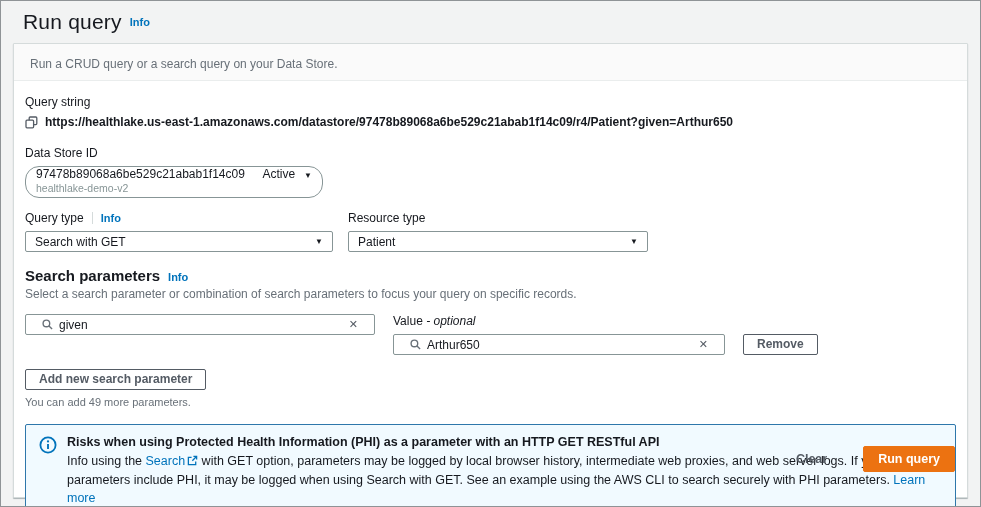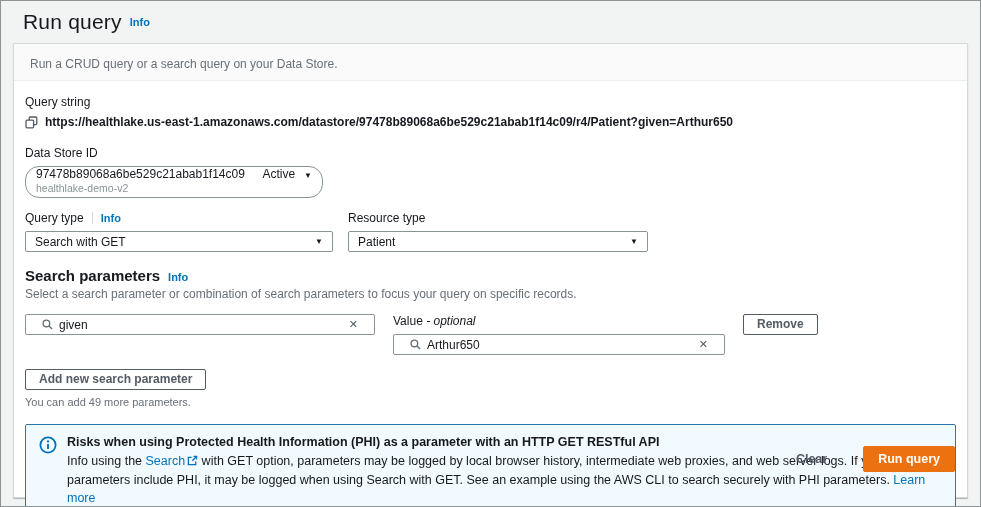--- a/index.html
+++ b/index.html
@@ -71,21 +71,21 @@
   .search-input input {
     border: none; outline: none; flex: 1; font-size: 12px; color: #16191f;
     font-family: "Liberation Sans", sans-serif; background: transparent; min-width: 0;
   }
   .clear-x { font-size: 11px; color: #545b64; cursor: pointer; line-height: 1; }
   .btn-secondary {
     background: #fff; border: 1px solid #545b64; border-radius: 2px; color: #545b64;
     font-size: 12px; font-weight: bold; font-family: "Liberation Sans", sans-serif;
     padding: 0 13px; height: 21px; cursor: pointer; line-height: 19px;
   }
-  .remove-col { display: flex; flex-direction: row; }
+  .remove-col { display: flex; flex-direction: column; }
   .remove-spacer { height: 20px; }
   .add-btn-row { margin-top: 14px; }
   .params-note { font-size: 11px; color: #687078; margin-top: 6px; }
   
   .alert {
     margin-top: 16px; border: 1px solid #2e77ab; border-radius: 2px; background: #f1faff;
     padding: 8px 14px 9px 13px; display: flex; gap: 10px; align-items: flex-start;
   }
   .alert-icon { flex: 0 0 auto; margin-top: 3px; }
   .alert-title { font-size: 12.5px; font-weight: bold; color: #16191f; line-height: 1.5; }

